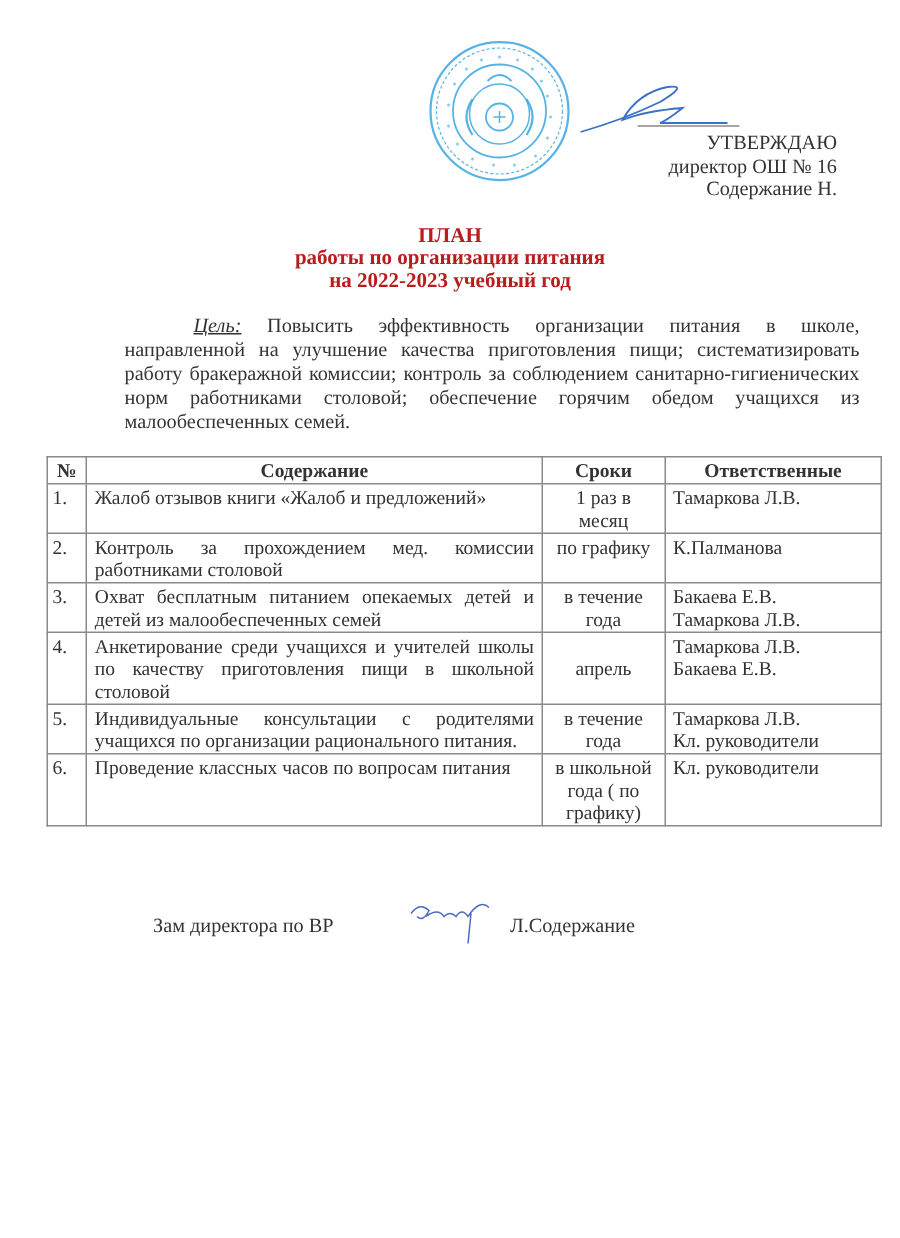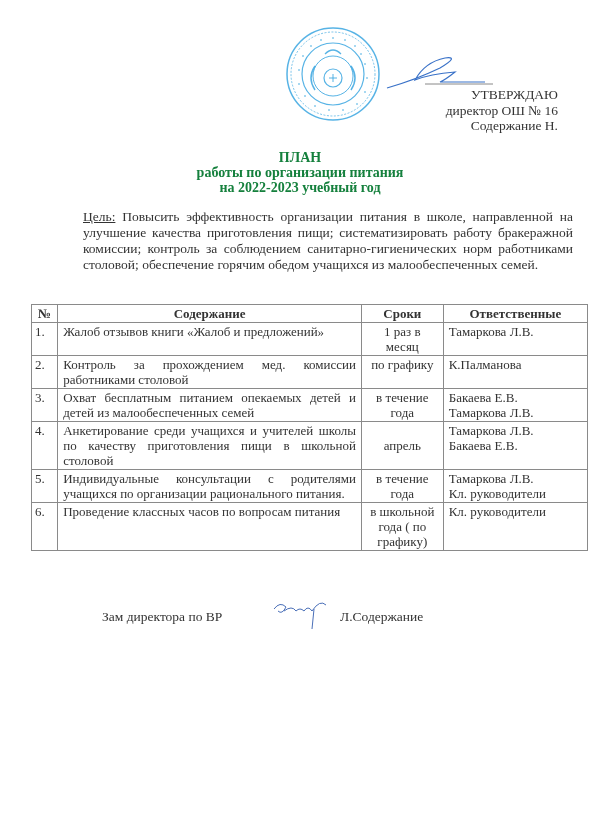--- a/index.html
+++ b/index.html
@@ -2,24 +2,24 @@
 <html><head>
 <meta charset="utf-8">
 <style>
   html, body { margin:0; padding:0; background:#ffffff; }
   body { width:600px; height:825px; position:relative; overflow:hidden;
          font-family:"Liberation Serif", "DejaVu Serif", serif; color:#2a2a2a; }
   .stamp { position:absolute; left:285px; top:26px; width:96px; height:96px; }
   .approve { position:absolute; right:42px; top:55px; text-align:right; font-size:13.5px; line-height:15.5px; color:#333;margin-top:32px; }
   .approve .line { display:block; }
   .sig-scribble { position:absolute; left:385px; top:50px; width:110px; height:40px; }
-  .title { position:absolute; left:0; right:0; top:150px; text-align:center; font-weight:bold; font-size:14px; line-height:15px; color:#15803d; }
+  .title { position:absolute; left:0; right:0; top:150px; text-align:center; font-weight:bold; font-size:14px; line-height:15px; color:#b91c1c; }
   .title div { display:block; }
   .goal { position:absolute; left:83px; width:490px; top:209px; font-size:13.5px; line-height:16px; text-align:justify; color:#333; }
-  .goal .goal-label { text-decoration:underline; }
+  .goal .goal-label { font-style:italic; text-decoration:underline;margin-left:46px; }
   table.plan { position:absolute; left:31px; top:304px; width:557px; border-collapse:collapse; font-size:13px; line-height:15px; color:#333; }
   table.plan th, table.plan td { border:1px solid #8a8a8a; vertical-align:top; padding:1px 5px 1px 5px; }
   table.plan th { font-weight:bold; text-align:center; padding-top:1px; padding-bottom:1px; }
   table.plan td.num { width:17px; padding-left:3px; }
   table.plan td.content { width:290px; text-align:justify; }
   table.plan td.period { width:70px; text-align:center; }
   table.plan td.resp { width:132px; }
   .resp-line { display:block; }
   .footer { position:absolute; top:609px; left:102px; width:360px; font-size:13.5px; color:#333; }
   .footer .role { position:absolute; left:0; top:0; }

